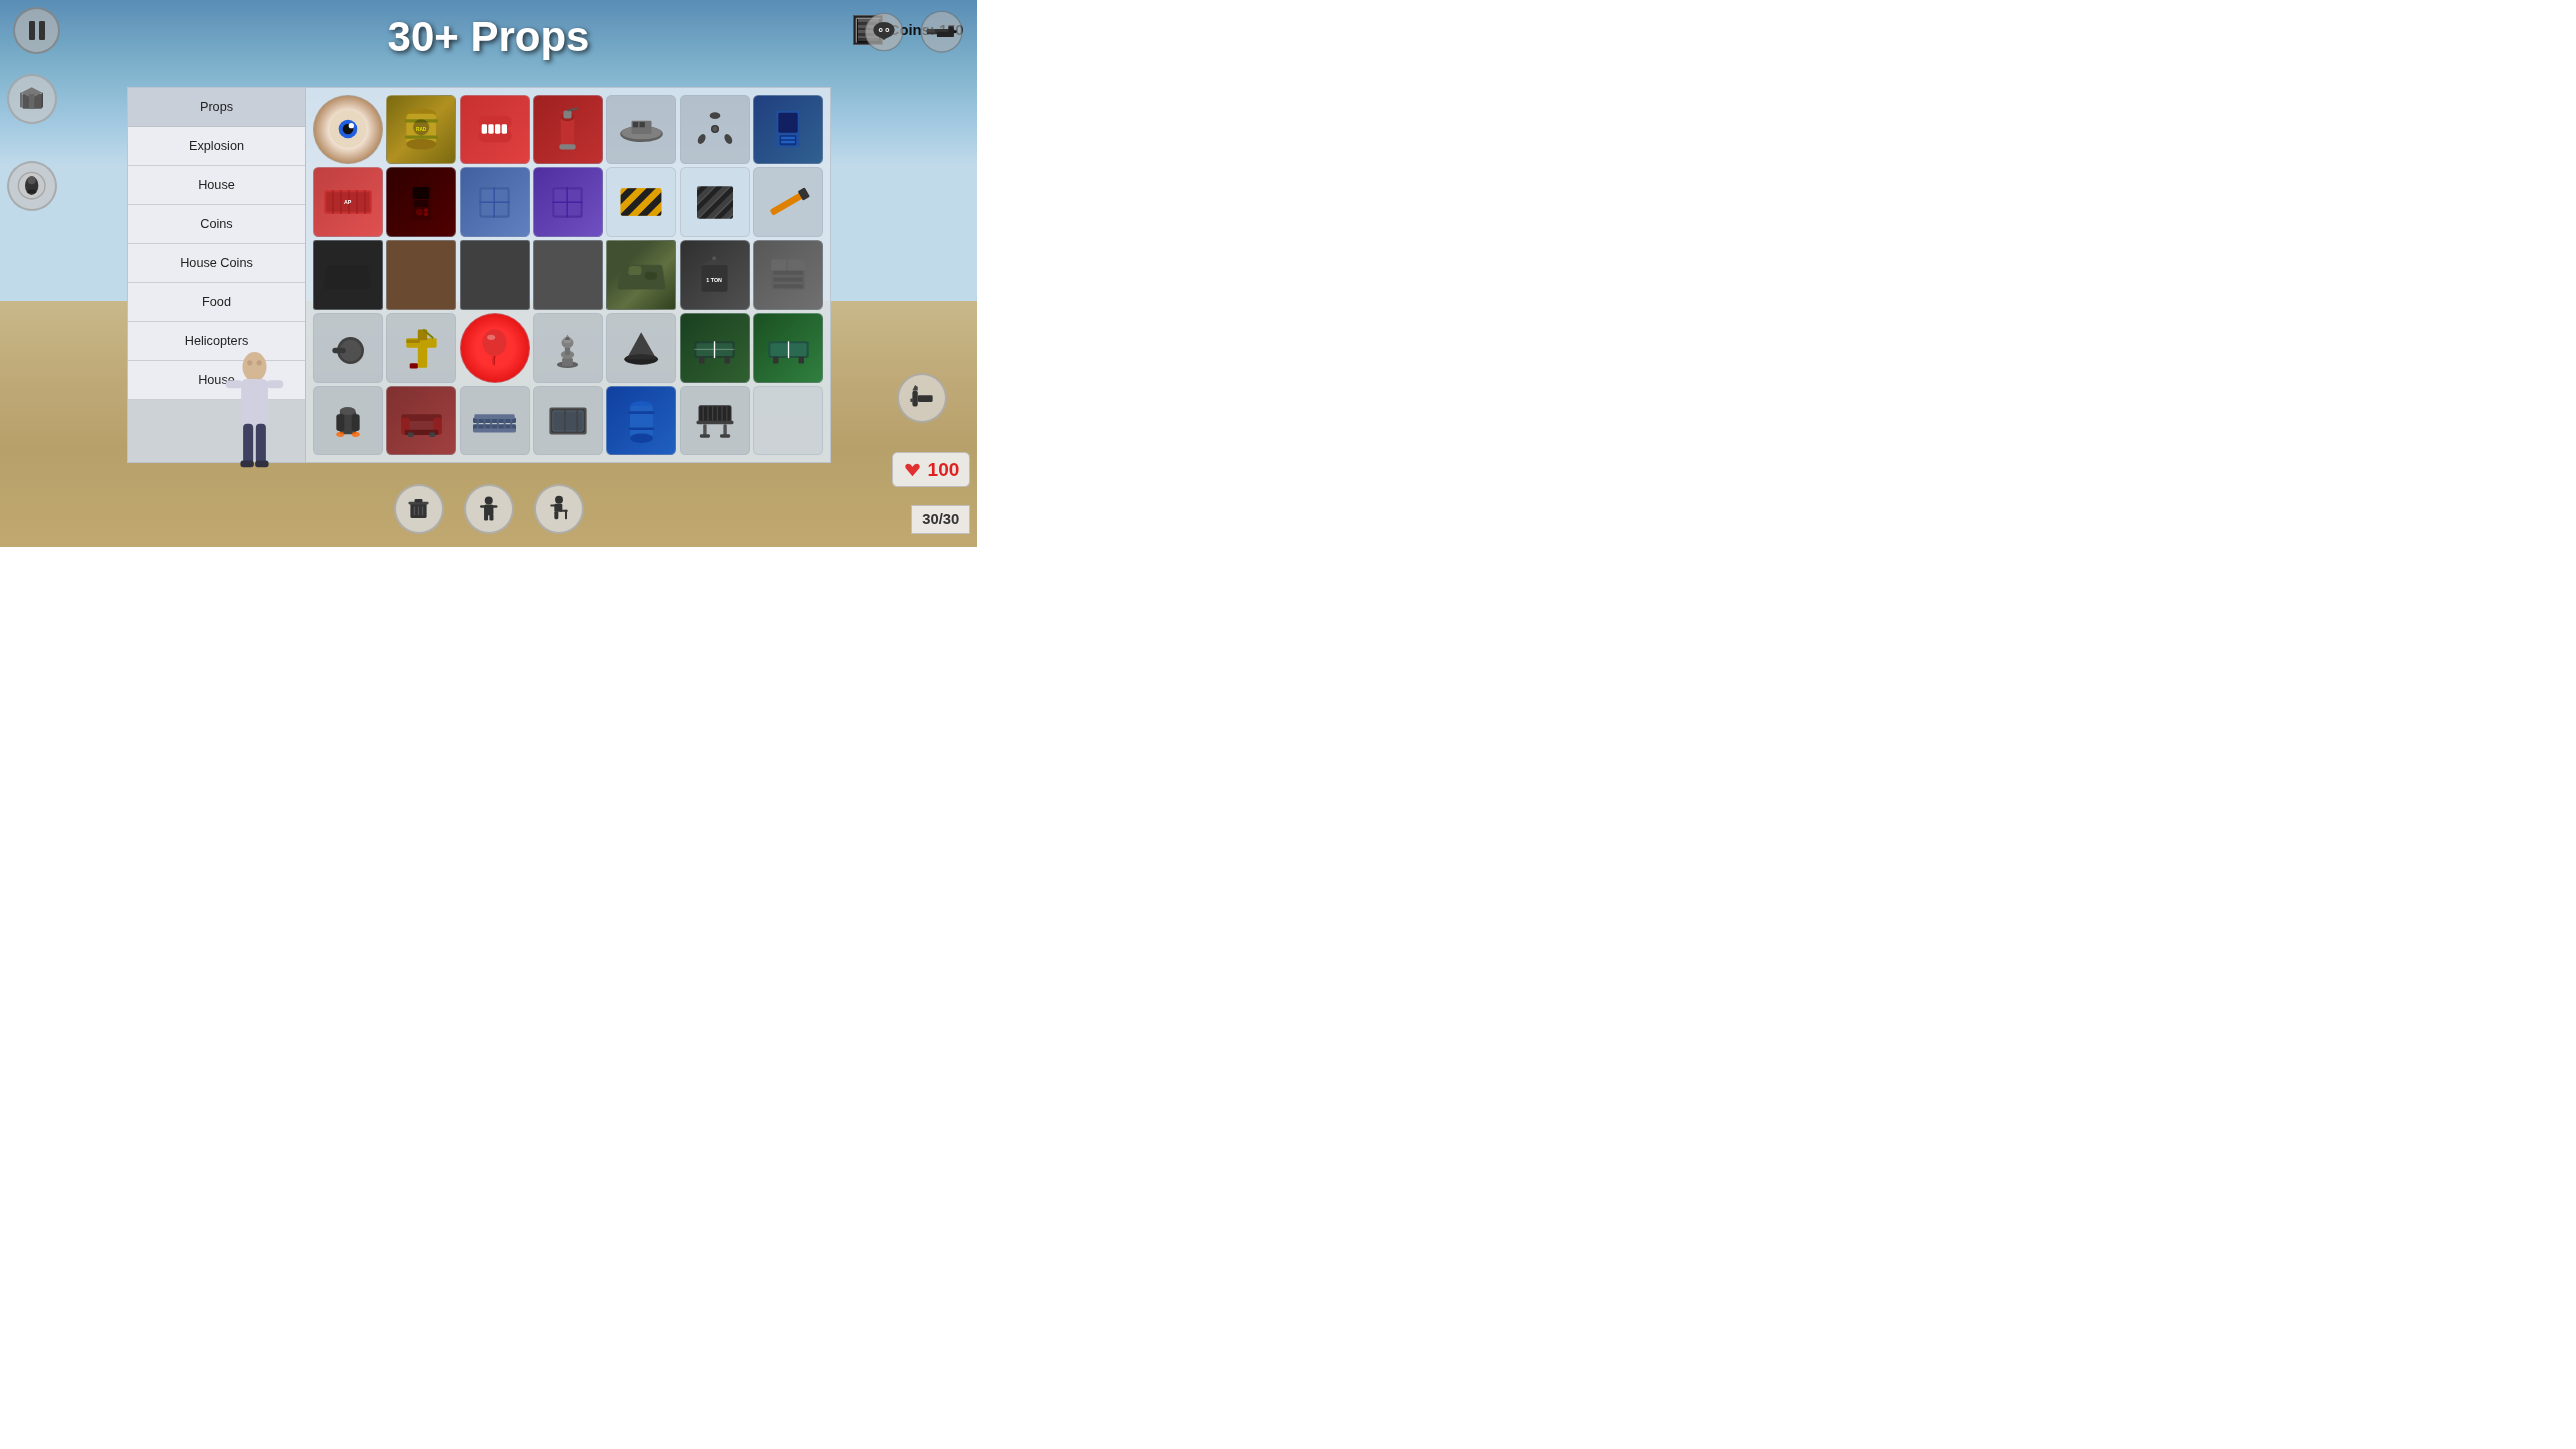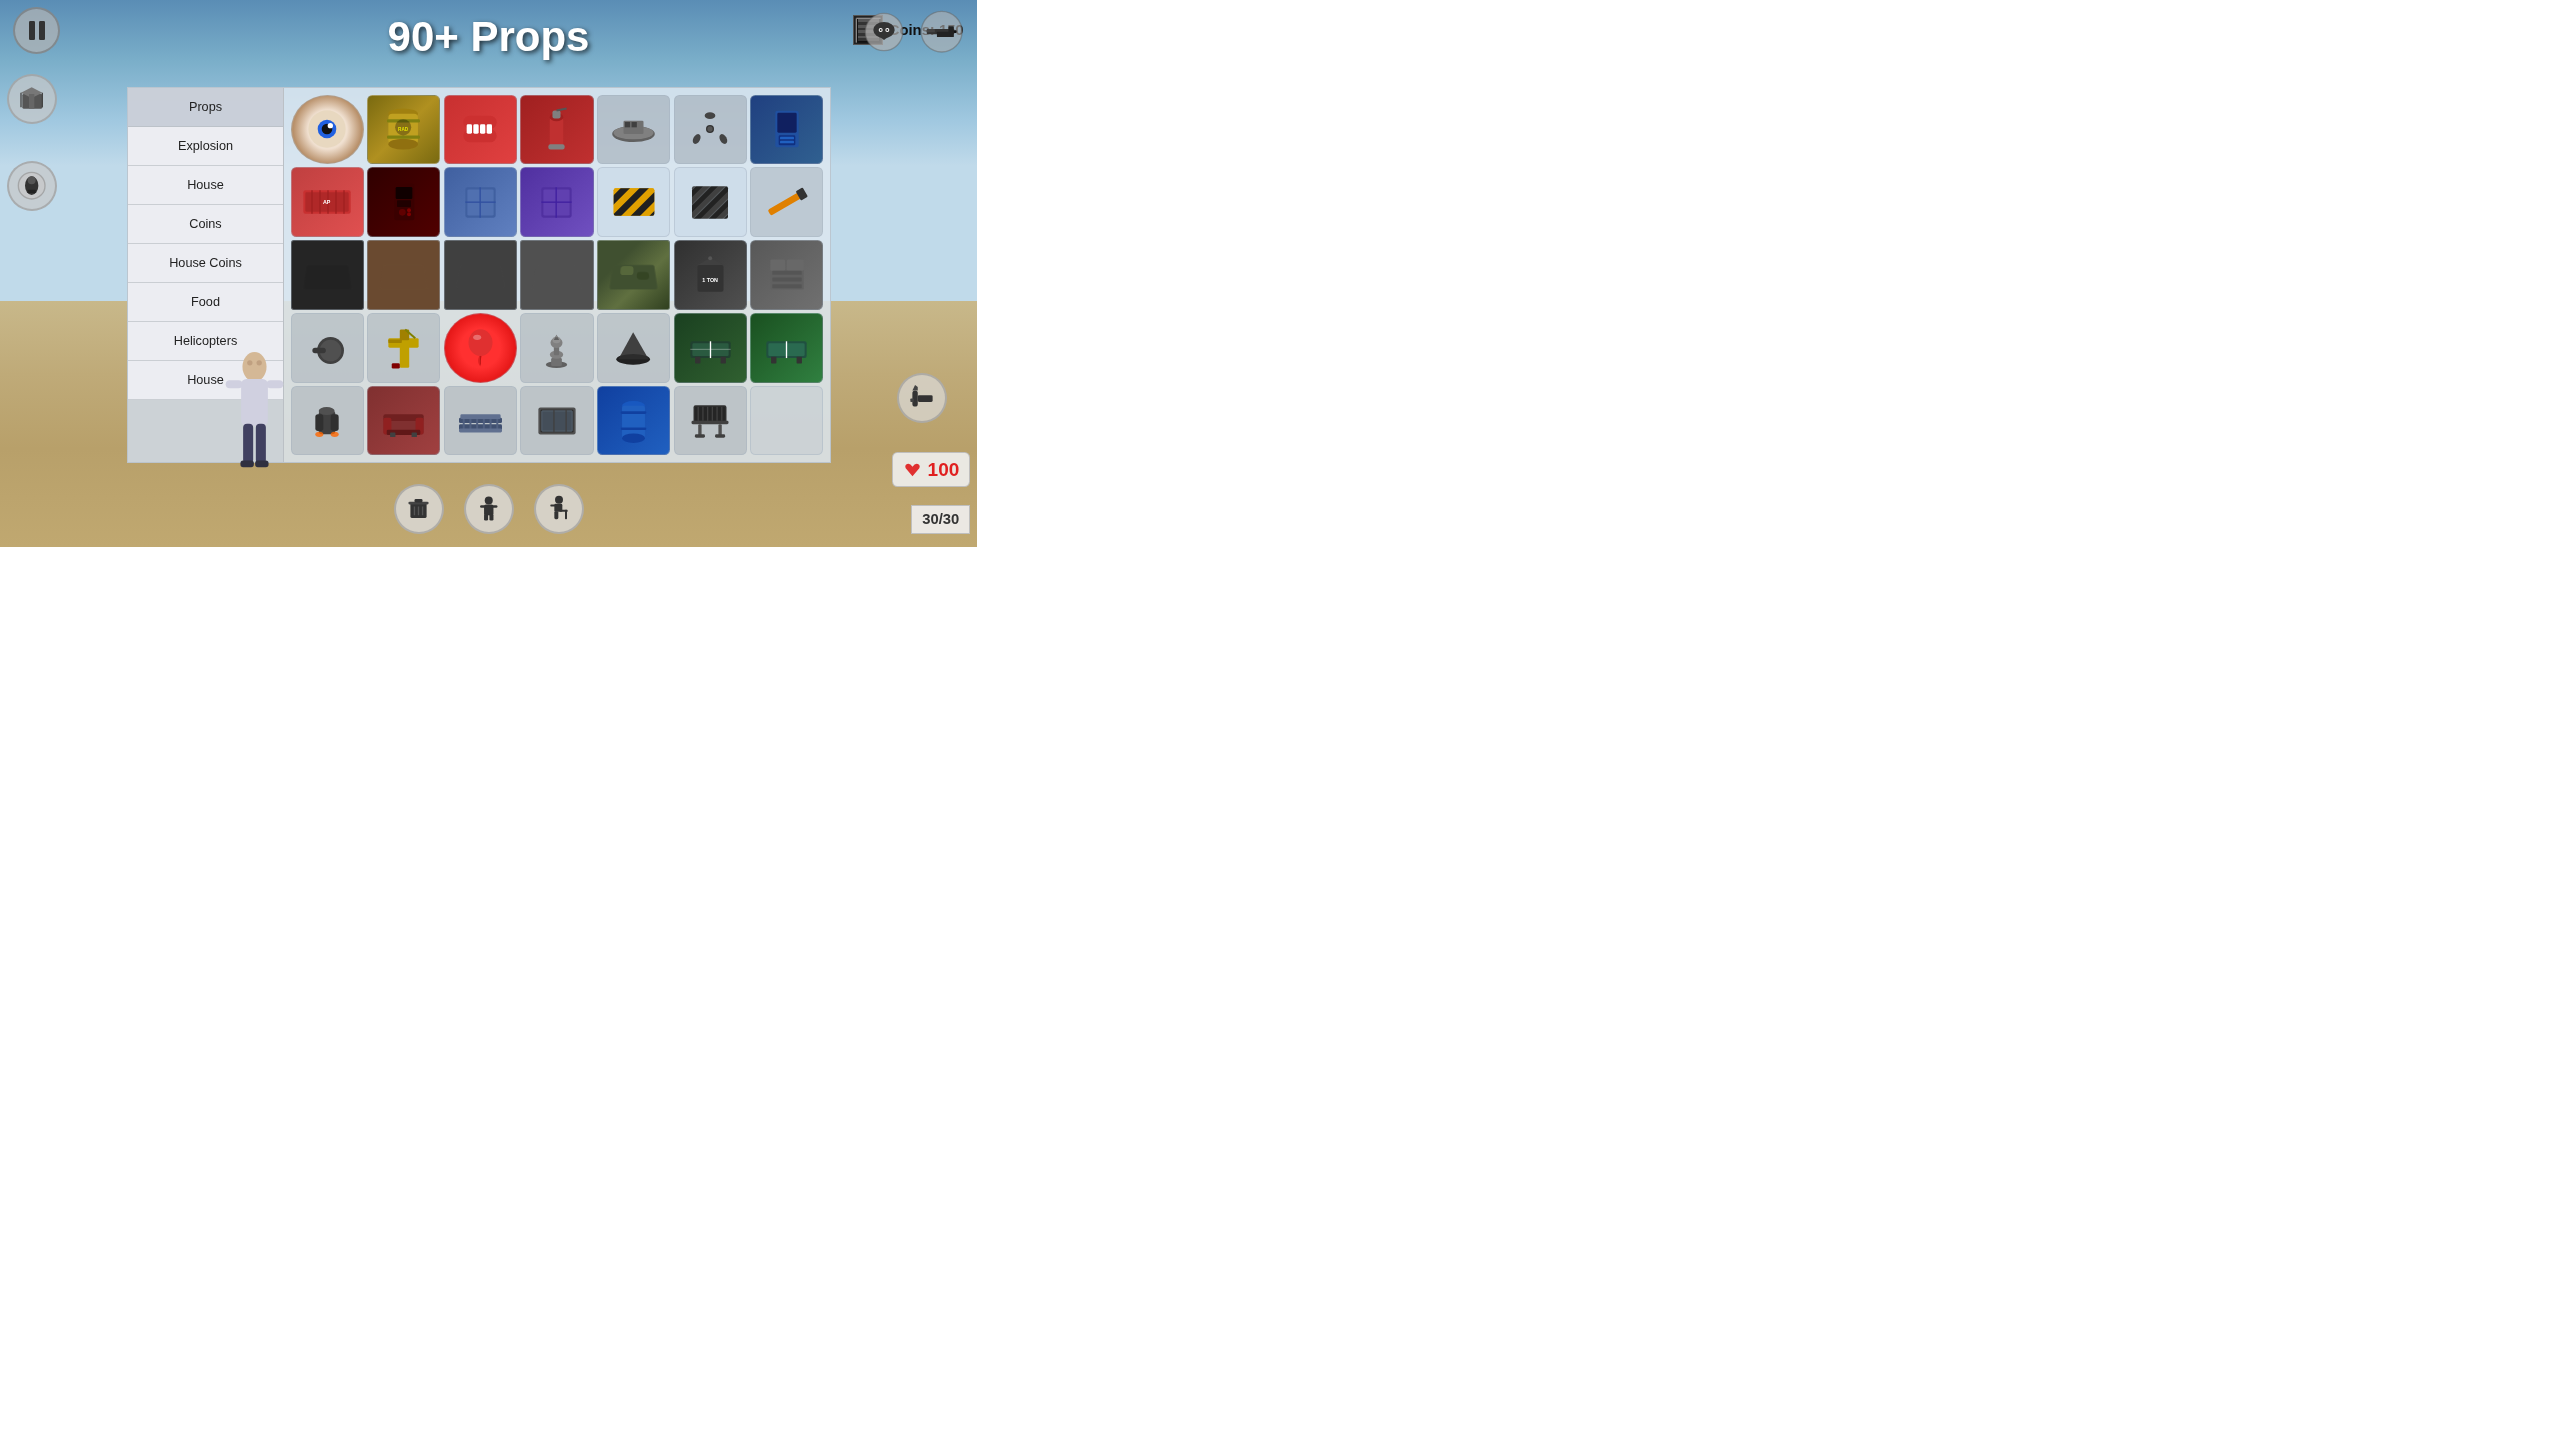--- a/index.html
+++ b/index.html
@@ -145,21 +145,21 @@
       left: 127px;
       width: 704px;
       height: 376px;
       background: rgba(220,230,240,0.85);
       border: 1.3px solid rgba(180,190,200,0.8);
       display: flex;
     }
 
     
     #category-sidebar {
-      width: 156px;
+      width: 178px;
       background: rgba(215,220,225,0.9);
       border-right: 0.7px solid rgba(180,185,190,0.8);
       display: flex;
       flex-direction: column;
     }
 
     .category-item {
       padding: 12px 10px;
       font-size: 12.7px;
       color: #222;
@@ -304,21 +304,21 @@
           <rect x="5" y="26" width="30" height="5" fill="#333"></rect>
           <line x1="2" y1="2" x2="38" y2="2" stroke="#888" stroke-width="2"></line>
           <line x1="2" y1="2" x2="2" y2="38" stroke="#888" stroke-width="2"></line>
         </svg>
       </div>
       <span id="coins-label" style="font-size:14.8px;font-weight:bold;color:#111;">Coins: 150</span>
     </div>
   </div>
 
   <div id="title-area">
-    <h1 id="main-title" style="font-size:42px;font-weight:bold;color:white;text-shadow:2px 2px 5.4px rgba(0,0,0,0.7);">90+ Props</h1>
+    <h1 id="main-title" style="font-size:42px;font-weight:bold;color:white;text-shadow:2px 2px 5.4px rgba(0,0,0,0.7);">30+ Props</h1>
   </div>
 
   <div id="top-right-icons" style="position:absolute;top:10px;right:13.4px;display:flex;gap:13.4px;align-items:center;">
     <div class="top-icon">
       <svg width="40" height="40" viewBox="0 0 60 60">
         <circle cx="30" cy="30" r="28" fill="rgba(180,180,180,0.7)" stroke="rgba(100,100,100,0.5)" stroke-width="2"></circle>
         <ellipse cx="30" cy="27" rx="16" ry="12" fill="#333"></ellipse>
         <polygon points="22,36 30,42 38,36" fill="#333"></polygon>
         <ellipse cx="25" cy="27" rx="3" ry="3" fill="white"></ellipse>
         <ellipse cx="35" cy="27" rx="3" ry="3" fill="white"></ellipse>

